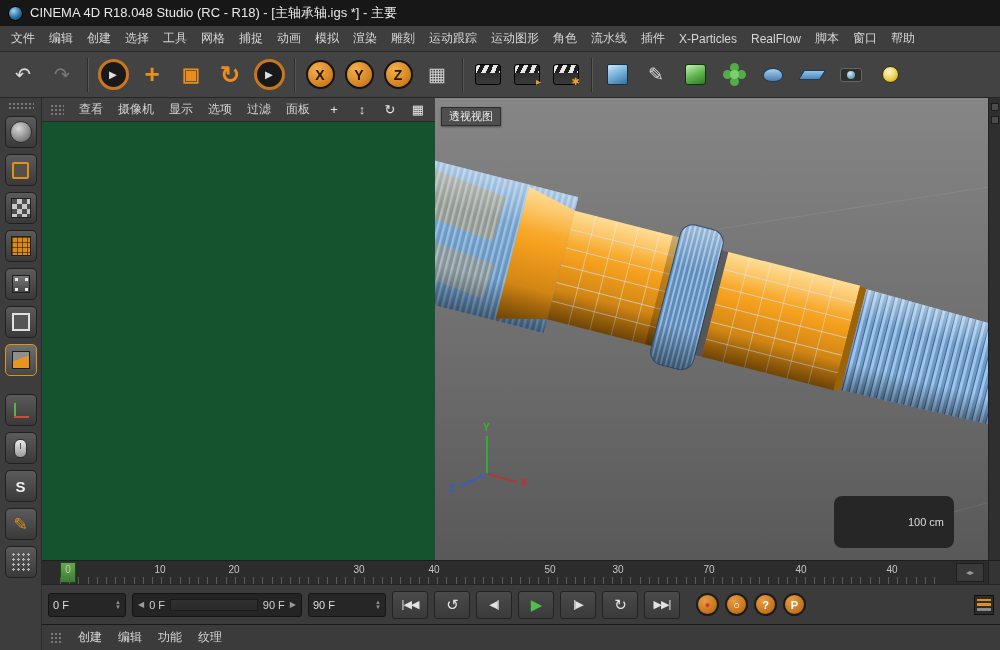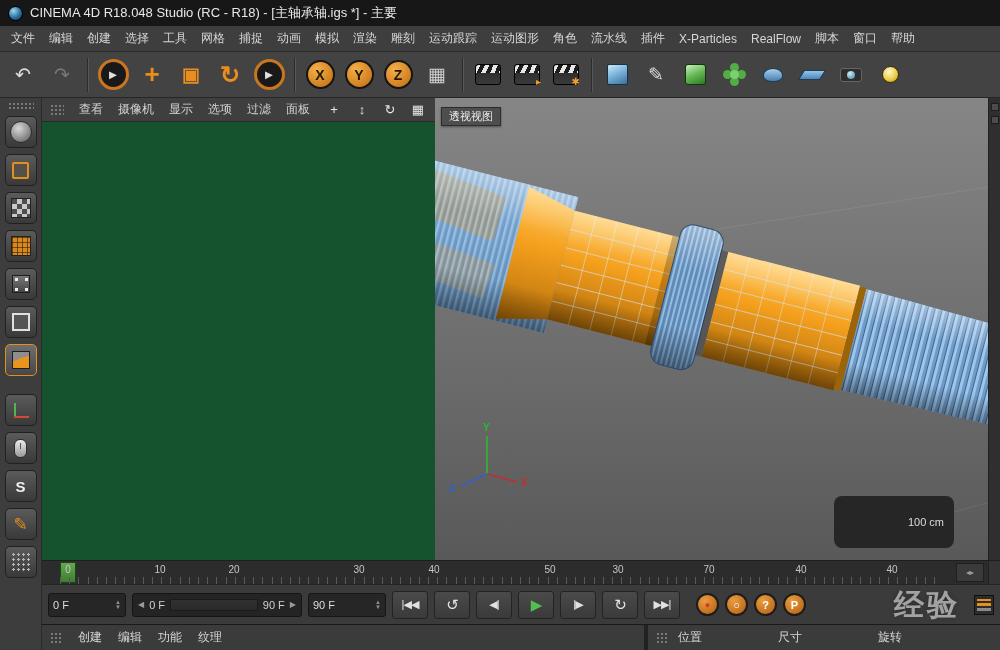--- a/index.html
+++ b/index.html
@@ -439,27 +439,20 @@
       </div>
 
       <div class="bottom">
         <div class="panel panel-left">
           <div class="grip"></div>
           <span>创建</span>
           <span>编辑</span>
           <span>功能</span>
           <span>纹理</span>
         </div>
-        <div class="panel panel-right">
-          <div class="grip" style="margin-right:10px;"></div>
-          <span class="col">位置</span>
-          <span class="col">尺寸</span>
-          <span class="col">旋转</span>
-        </div>
       </div>
     </div>
   </div>
 
   <div class="watermark">
-    <div class="wm-ghost">经验</div>
   </div>
 
 </div>
 
 </body></html>

